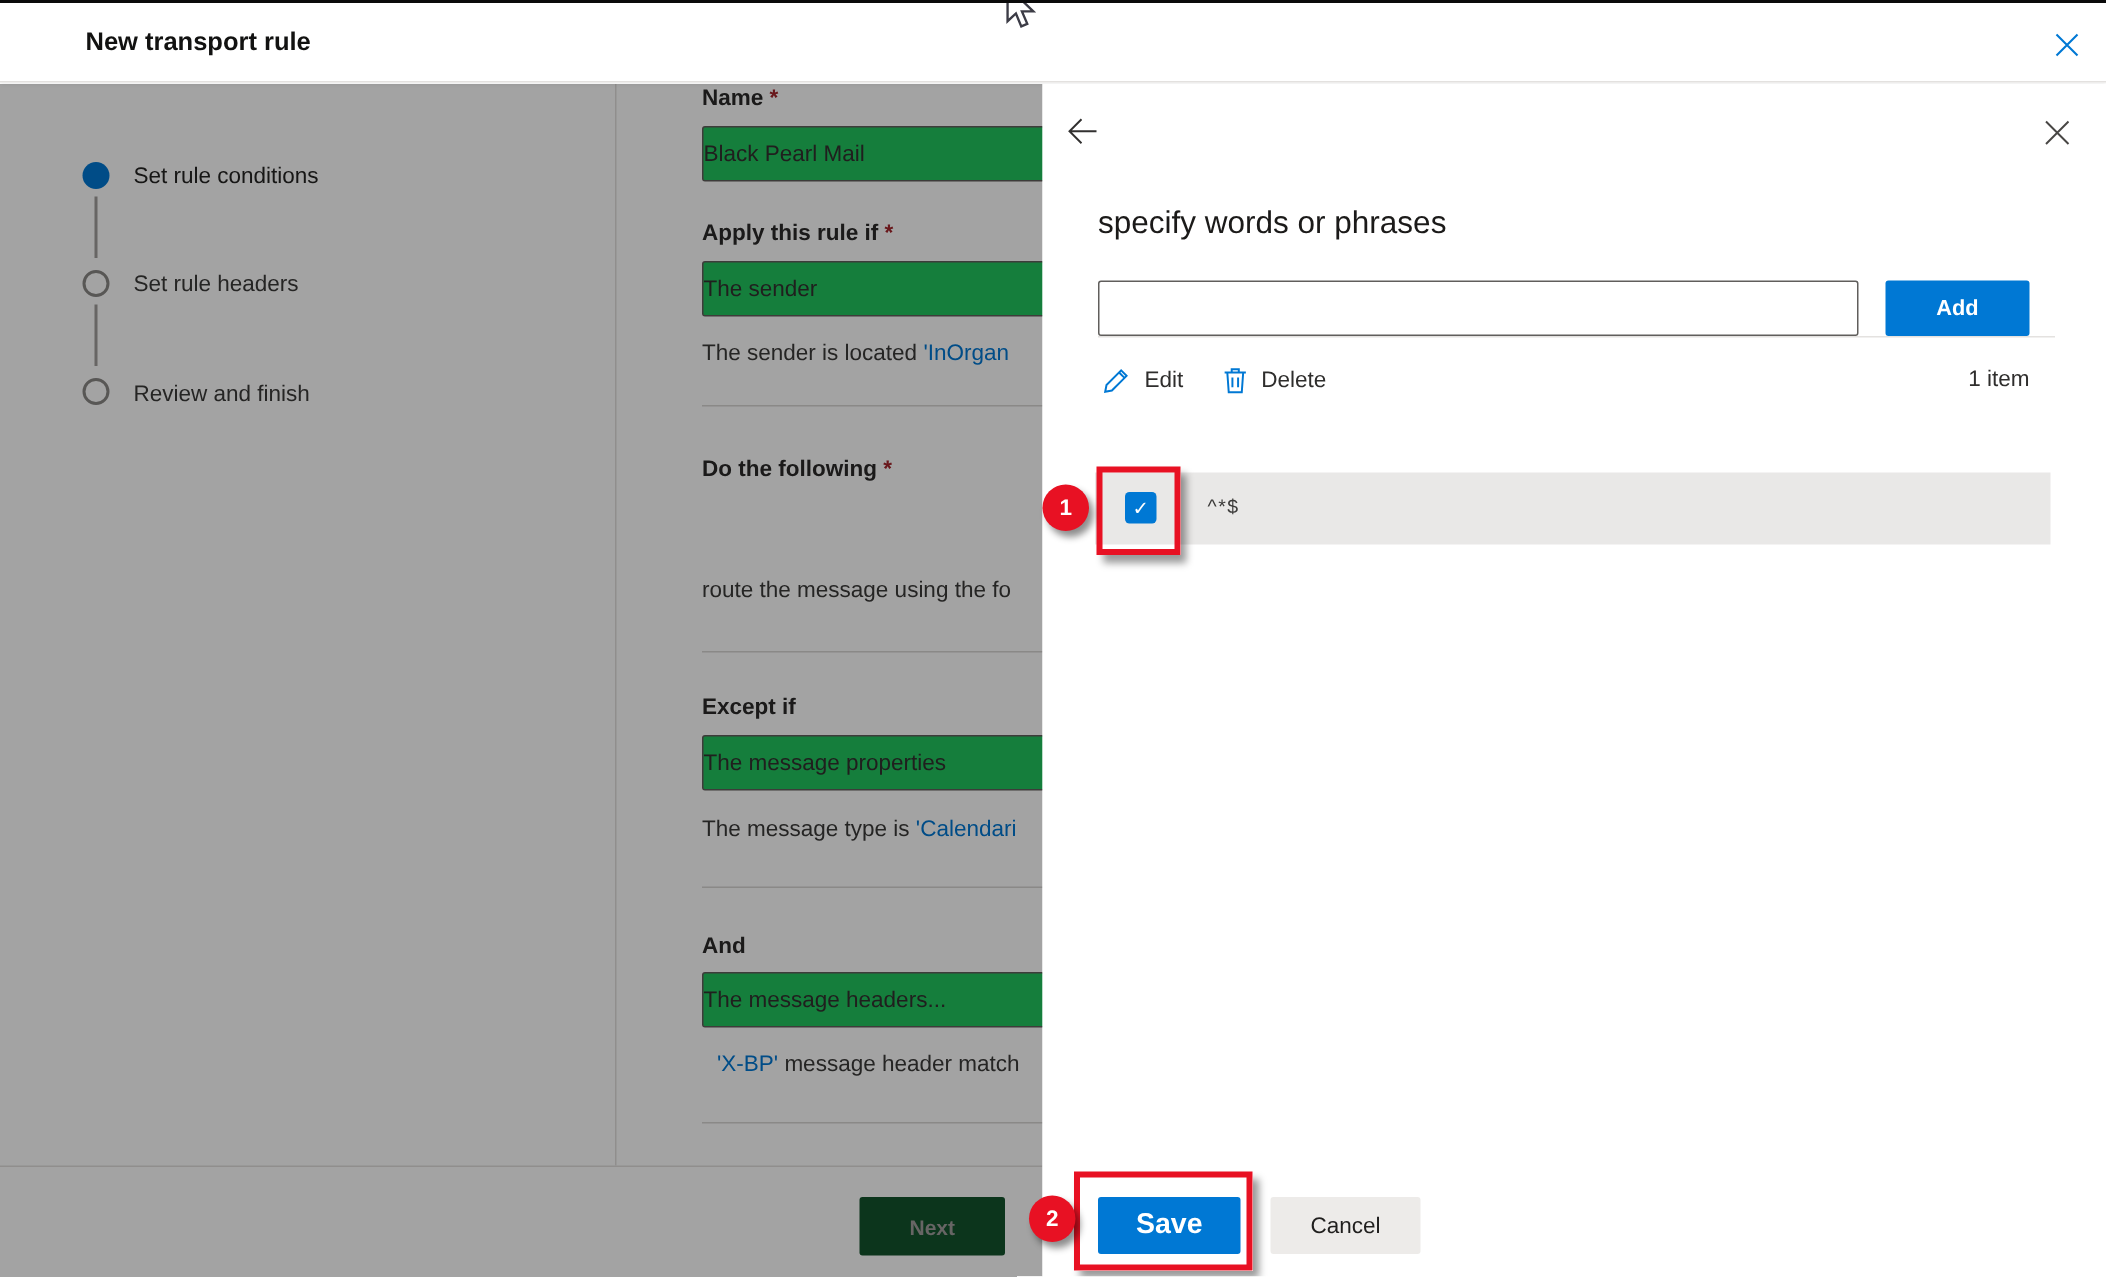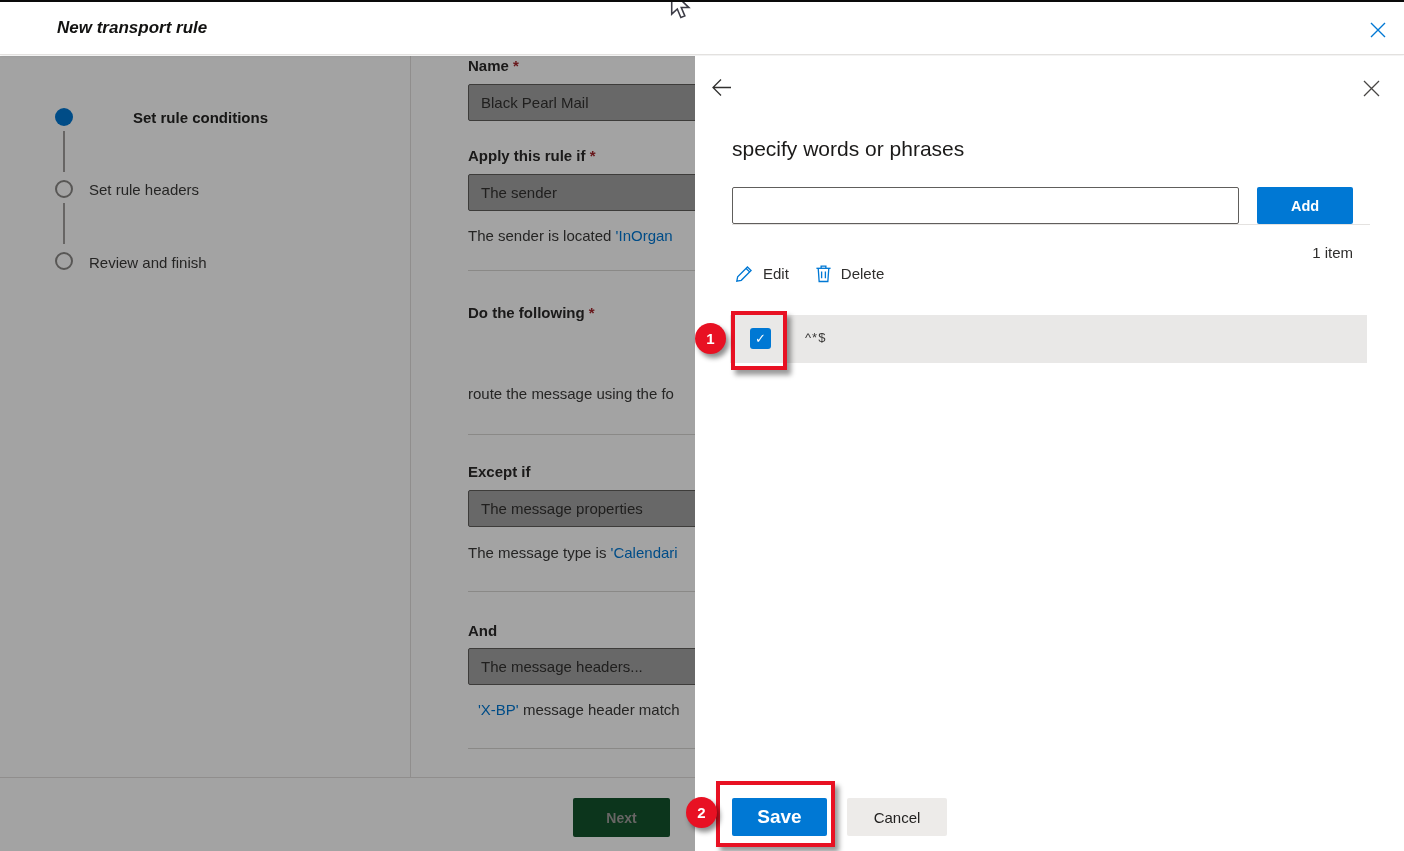--- a/index.html
+++ b/index.html
@@ -5,42 +5,42 @@
   * { margin:0; padding:0; box-sizing:border-box; }
   html,body { background:#fff; }
   body { font-family:"Liberation Sans","DejaVu Sans",sans-serif; color:#323130; }
   #stage { position:relative; width:1404px; height:851px; overflow:hidden; background:#fff; }
 
   
   .top-edge { position:absolute; left:0; top:0; width:1404px; height:2px; background:#0a0a0a; z-index:40; }
 
   
   .header { position:absolute; left:0; top:2px; width:1404px; height:53px; background:#fff;
-            border-bottom:1px solid #e3e1df; box-shadow:0 1px 3px rgba(0,0,0,0.08); z-index:5;font-style:italic; }
+            border-bottom:1px solid #e3e1df; box-shadow:0 1px 3px rgba(0,0,0,0.08); z-index:5; }
   .header-title { position:absolute; left:57px; top:16px; font-size:17px; font-weight:700; color:#121211; }
   .header-close { position:absolute; right:14px; top:16px; width:24px; height:24px; cursor:pointer;
                   display:flex; align-items:center; justify-content:center; }
 
   
   .wizard { position:absolute; left:0; top:56px; width:695px; height:795px; background:#fff; overflow:hidden; z-index:1; }
   .nav-sep { position:absolute; left:410px; top:0; width:1px; height:721px; background:#e1dfdd; }
 
   .step-dot { position:absolute; left:55px; width:18px; height:18px; border-radius:50%; }
   .step-dot.active { background:#0078d4; }
   .step-dot.upcoming { background:#fff; border:2px solid #8a8886; }
   .step-connector { position:absolute; left:63px; width:2px; background:#a19f9d; }
   .step-label { position:absolute; left:89px; font-size:15px; line-height:19px; }
-  .step-label.active { font-weight:700; color:#252423;margin-left:44px; }
+  .step-label.active { font-weight:400; color:#252423; }
   .step-label.upcoming { font-weight:400; color:#3b3a39; }
 
   .fld-label { position:absolute; left:468px; font-size:15px; font-weight:700; color:#2b2a29; }
   .fld-label .req { color:#a4262c; font-weight:700; }
-  .fld-box { position:absolute; left:468px; width:272px; height:37px; background:#a3a3a3;
+  .fld-box { position:absolute; left:468px; width:272px; height:37px; background:#22c55e;
              border:1px solid #605e5c; border-radius:2px; font-size:15px; color:#323130;
-             display:flex; align-items:center; padding-left:12px; }
+             display:flex; align-items:center; padding-left:0; }
   .fld-summary { position:absolute; left:468px; font-size:15px; color:#3b3a39; white-space:nowrap; }
   .fld-summary .lnk { color:#0078d4; cursor:pointer; }
   .fld-divider { position:absolute; left:468px; width:280px; height:1px; background:#d8d6d4; }
 
   .wizard-footer-divider { position:absolute; left:0; top:721px; width:695px; height:1px; background:#e1dfdd; }
   .next-btn { position:absolute; left:573px; top:742px; width:97px; height:39px; background:#14532d;
               border:none; border-radius:2px; font-family:inherit; font-size:14px; font-weight:700; color:#a19f9d; }
 
   
   .overlay { position:absolute; left:0; top:56px; width:695px; height:795px; background:rgba(0,0,0,0.36); z-index:2; }
@@ -50,21 +50,21 @@
   .flyout-back { position:absolute; left:13px; top:18px; width:26px; height:26px; cursor:pointer;
                  display:flex; align-items:center; justify-content:center; }
   .flyout-close { position:absolute; right:22px; top:21px; width:22px; height:22px; cursor:pointer;
                   display:flex; align-items:center; justify-content:center; }
   .flyout-title { position:absolute; left:37px; top:81px; font-size:21px; font-weight:400; color:#1b1a19; }
   .phrase-underline { position:absolute; left:37px; top:168px; width:638px; height:1px; background:#e4e2e0; }
   .phrase-input { position:absolute; left:37px; top:131px; width:507px; height:37px; border:1px solid #605e5c;
                   border-radius:2px; background:#fff; font-family:inherit; font-size:15px; padding:0 10px; color:#323130; }
   .add-btn { position:absolute; left:562px; top:131px; width:96px; height:37px; background:#0078d4; color:#fff;
              border:none; border-radius:2px; font-family:inherit; font-size:14.5px; font-weight:700; cursor:pointer; }
-  .toolbar { position:absolute; left:40px; top:183px; height:28px; display:flex; align-items:center; gap:26px;margin-top:20px; }
+  .toolbar { position:absolute; left:40px; top:183px; height:28px; display:flex; align-items:center; gap:26px; }
   .tool-btn { display:flex; align-items:center; gap:9px; background:none; border:none; font-family:inherit;
               font-size:15px; color:#2f2e2d; cursor:pointer; }
   .item-count { position:absolute; right:51px; top:188px; font-size:15px; color:#2f2e2d; }
 
   .list-row { position:absolute; left:35px; top:259px; width:637px; height:48px; background:#e9e8e7; }
   .row-check { position:absolute; left:20px; top:13px; width:21px; height:21px; background:#0078d4; border-radius:3px;
                display:flex; align-items:center; justify-content:center; color:#fff; font-size:13px; font-weight:700; cursor:pointer; }
   .row-text { position:absolute; left:75px; top:15px; font-size:13px; letter-spacing:1px; color:#3b3a39; }
 
   .save-btn { position:absolute; left:37px; top:742px; width:95px; height:38px; background:#0078d4; color:#fff;

